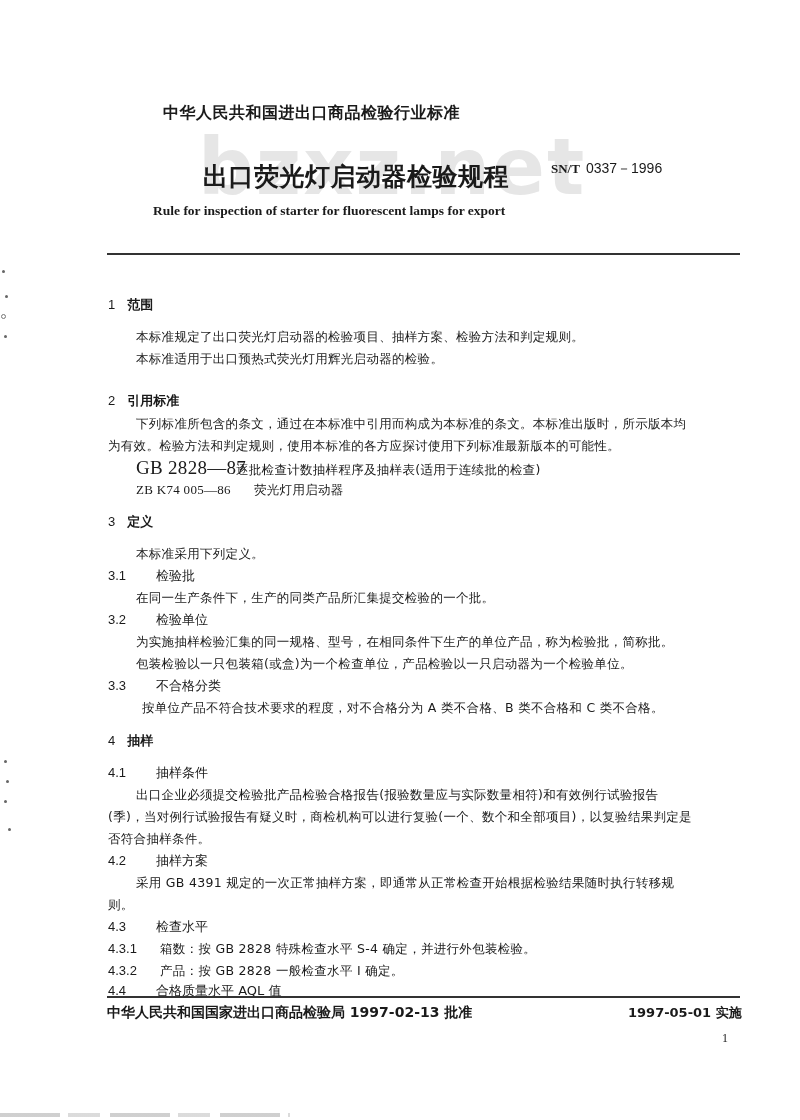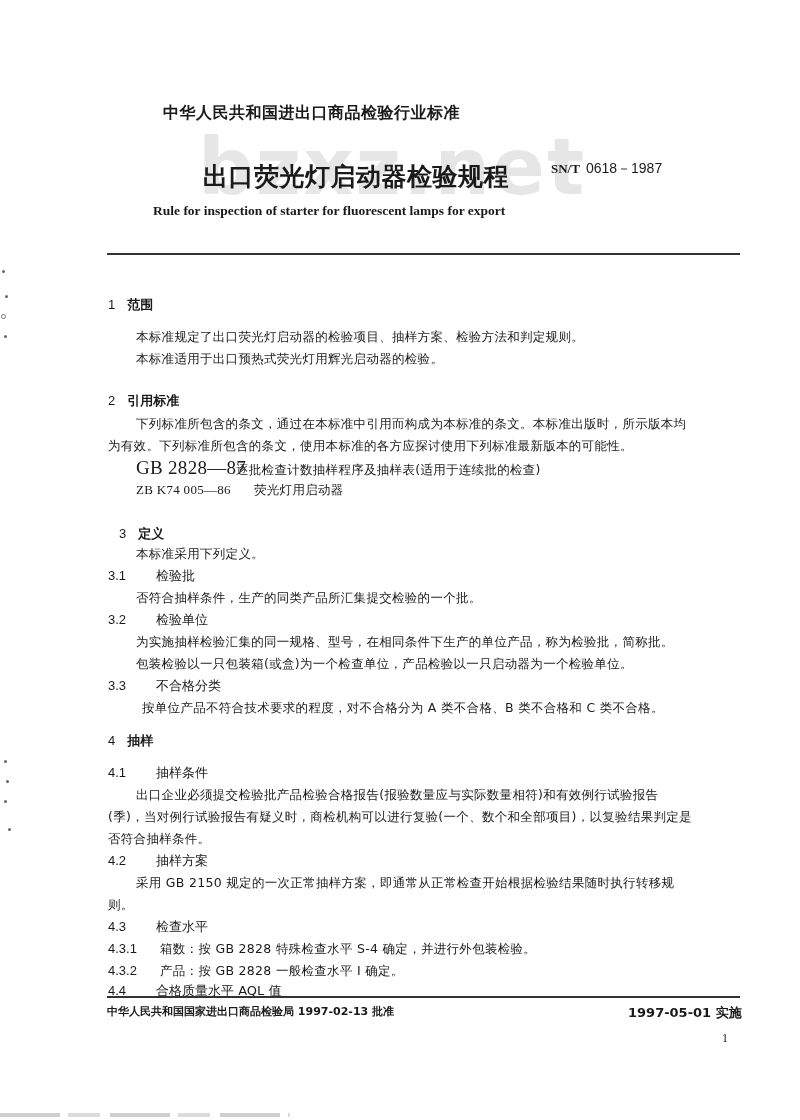--- a/index.html
+++ b/index.html
@@ -21,36 +21,36 @@
     .rule { left: 107px; width: 633px; height: 2px; background: #333; }
     .rule.top { top: 253px; }
     .rule.bottom { top: 996px; height: 2px; }
     .line { position: absolute; font-size: 13px; line-height: 16px; white-space: nowrap; }
     .sec { font-family: "DejaVu Sans", "Liberation Sans", sans-serif; font-size: 13px; }
     .sec b { font-weight: bold; }
     .sec .n { display: inline-block; margin-right: 12px; font-family: "Liberation Sans", sans-serif; }
     .sub .n { display: inline-block; width: 36px; font-family: "Liberation Sans", sans-serif; }
     .sub .n.wide { width: 40px; }
     .body-text { font-family: "DejaVu Sans", "Liberation Sans", sans-serif; font-size: 12.5px; letter-spacing: 0.3px; }
-    .footer-left { left: 107px; top: 1004px; font-family: "DejaVu Sans", "Liberation Sans", sans-serif; font-weight: bold; font-size: 11px; }
+    .footer-left { left: 107px; top: 1004px; font-family: "DejaVu Sans", "Liberation Sans", sans-serif; font-weight: bold; font-size: 14px; }
     .footer-right { left: 628px; top: 1004px; font-family: "DejaVu Sans", "Liberation Sans", sans-serif; font-weight: bold; font-size: 13px; }
     .page-num { left: 722px; top: 1031px; font-family: "Liberation Serif", serif; font-size: 12px; }
     .speck { position: absolute; width: 3px; height: 3px; border-radius: 50%; background: #666; }
     .speck.ring { background: transparent; border: 1px solid #777; width: 3px; height: 3px; }
     .bottom-strip { position: absolute; left: 0; top: 1113px; width: 290px; height: 4px; background: repeating-linear-gradient(90deg, #bbb 0 60px, transparent 60px 68px, #ccc 68px 100px, transparent 100px 110px); opacity: 0.7; }
   </style>
 </head>
 <body>
 
 <div class="watermark">bzxz.net</div>
 
 <div class="abs org-title">中华人民共和国进出口商品检验行业标准</div>
 <div class="abs doc-title">出口荧光灯启动器检验规程</div>
 <div class="abs std-code">
-  <span class="sn">SN/T</span><span class="num">0618－1987</span>
+  <span class="sn">SN/T</span><span class="num">0337－1996</span>
 </div>
 <div class="abs en-title">Rule for inspection of starter for fluorescent lamps for export</div>
 
 <div class="abs rule top"></div>
 
 <div class="speck" style="left:2px;top:270px;"></div>
 <div class="speck" style="left:5px;top:295px;"></div>
 <div class="speck ring" style="left:1px;top:314px;"></div>
 <div class="speck" style="left:4px;top:335px;"></div>
 <div class="speck" style="left:4px;top:760px;"></div>
@@ -61,37 +61,37 @@
 <div class="line sec" style="left:108px;top:297px;">
   <span class="n">1</span><b>范围</b>
 </div>
 <div class="line body-text" style="left:136px;top:329px;">本标准规定了出口荧光灯启动器的检验项目、抽样方案、检验方法和判定规则。</div>
 <div class="line body-text" style="left:136px;top:351px;">本标准适用于出口预热式荧光灯用辉光启动器的检验。</div>
 
 <div class="line sec" style="left:108px;top:384px;margin-top:9px;">
   <span class="n">2</span><b>引用标准</b>
 </div>
 <div class="line body-text" style="left:136px;top:416px;text-align:center;">下列标准所包含的条文，通过在本标准中引用而构成为本标准的条文。本标准出版时，所示版本均</div>
-<div class="line body-text" style="left:108px;top:438px;">为有效。下列标准所包含的条文，使用本标准的各方应探讨使用下列标准最新版本的可能性。</div>
+<div class="line body-text" style="left:108px;top:438px;">为有效。检验方法和判定规则，使用本标准的各方应探讨使用下列标准最新版本的可能性。</div>
 <div class="line body-text" style="left:136px;top:460px;">
   <span style="display:inline-block;width:100px;font-family:'Liberation Serif',serif;font-size:19px;">GB 2828—87</span><span>逐批检查计数抽样程序及抽样表(适用于连续批的检查)</span>
 </div>
 <div class="line body-text" style="left:136px;top:482px;">
   <span style="display:inline-block;width:118px;font-family:'Liberation Serif',serif;font-size:13px;">ZB K74 005—86</span><span>荧光灯用启动器</span>
 </div>
 
-<div class="line sec" style="left:119px;top:514px;margin-top:12px;">
+<div class="line sec" style="left:108px;top:514px;">
   <span class="n">3</span><b>定义</b>
 </div>
 <div class="line body-text" style="left:136px;top:546px;">本标准采用下列定义。</div>
 
 <div class="line sec sub" style="left:108px;top:568px;">
   <span class="n">3.1</span><span>检验批</span>
 </div>
-<div class="line body-text" style="left:136px;top:590px;">否符合抽样条件，生产的同类产品所汇集提交检验的一个批。</div>
+<div class="line body-text" style="left:136px;top:590px;">在同一生产条件下，生产的同类产品所汇集提交检验的一个批。</div>
 
 <div class="line sec sub" style="left:108px;top:612px;">
   <span class="n">3.2</span><span>检验单位</span>
 </div>
 <div class="line body-text" style="left:136px;top:634px;">为实施抽样检验汇集的同一规格、型号，在相同条件下生产的单位产品，称为检验批，简称批。</div>
 <div class="line body-text" style="left:136px;top:656px;">包装检验以一只包装箱(或盒)为一个检查单位，产品检验以一只启动器为一个检验单位。</div>
 
 <div class="line sec sub" style="left:108px;top:678px;">
   <span class="n">3.3</span><span>不合格分类</span>
 </div>
@@ -104,21 +104,21 @@
 <div class="line sec sub" style="left:108px;top:765px;">
   <span class="n">4.1</span><span>抽样条件</span>
 </div>
 <div class="line body-text" style="left:136px;top:787px;">出口企业必须提交检验批产品检验合格报告(报验数量应与实际数量相符)和有效例行试验报告</div>
 <div class="line body-text" style="left:108px;top:809px;">(季)，当对例行试验报告有疑义时，商检机构可以进行复验(一个、数个和全部项目)，以复验结果判定是</div>
 <div class="line body-text" style="left:108px;top:831px;">否符合抽样条件。</div>
 
 <div class="line sec sub" style="left:108px;top:853px;">
   <span class="n">4.2</span><span>抽样方案</span>
 </div>
-<div class="line body-text" style="left:136px;top:875px;">采用 GB 2150 规定的一次正常抽样方案，即通常从正常检查开始根据检验结果随时执行转移规</div>
+<div class="line body-text" style="left:136px;top:875px;">采用 GB 4391 规定的一次正常抽样方案，即通常从正常检查开始根据检验结果随时执行转移规</div>
 <div class="line body-text" style="left:108px;top:897px;">则。</div>
 
 <div class="line sec sub" style="left:108px;top:919px;">
   <span class="n">4.3</span><span>检查水平</span>
 </div>
 <div class="line sec sub" style="left:108px;top:941px;">
   <span class="n wide">4.3.1</span><span class="body-text">箱数：按 GB 2828 特殊检查水平 S-4 确定，并进行外包装检验。</span>
 </div>
 <div class="line sec sub" style="left:108px;top:963px;">
   <span class="n wide">4.3.2</span><span class="body-text">产品：按 GB 2828 一般检查水平 I 确定。</span>

